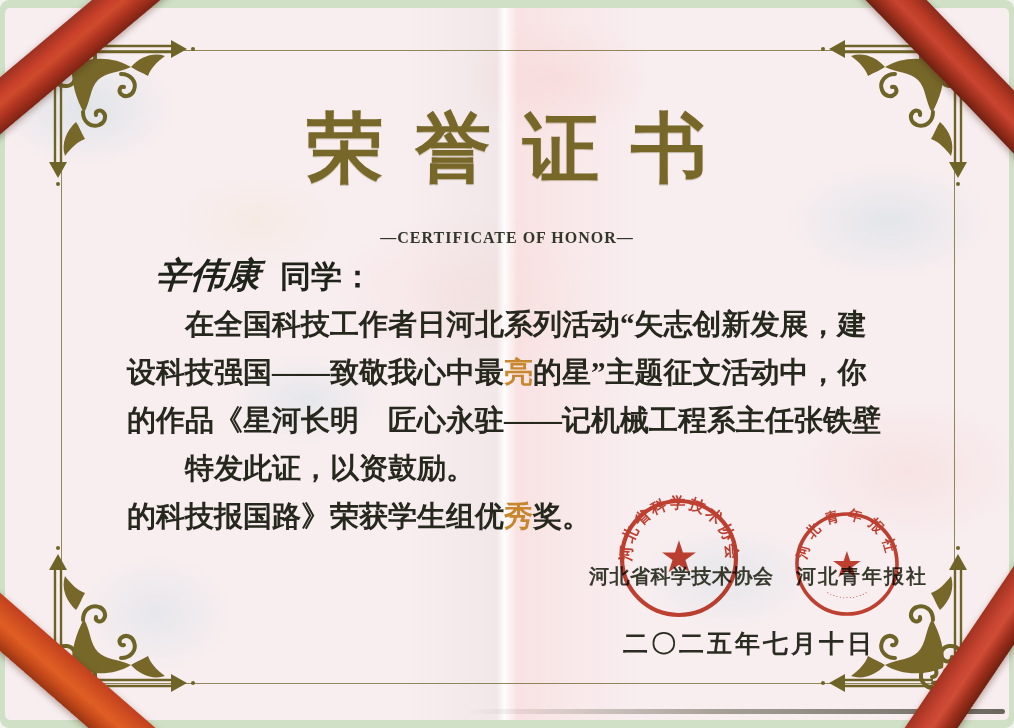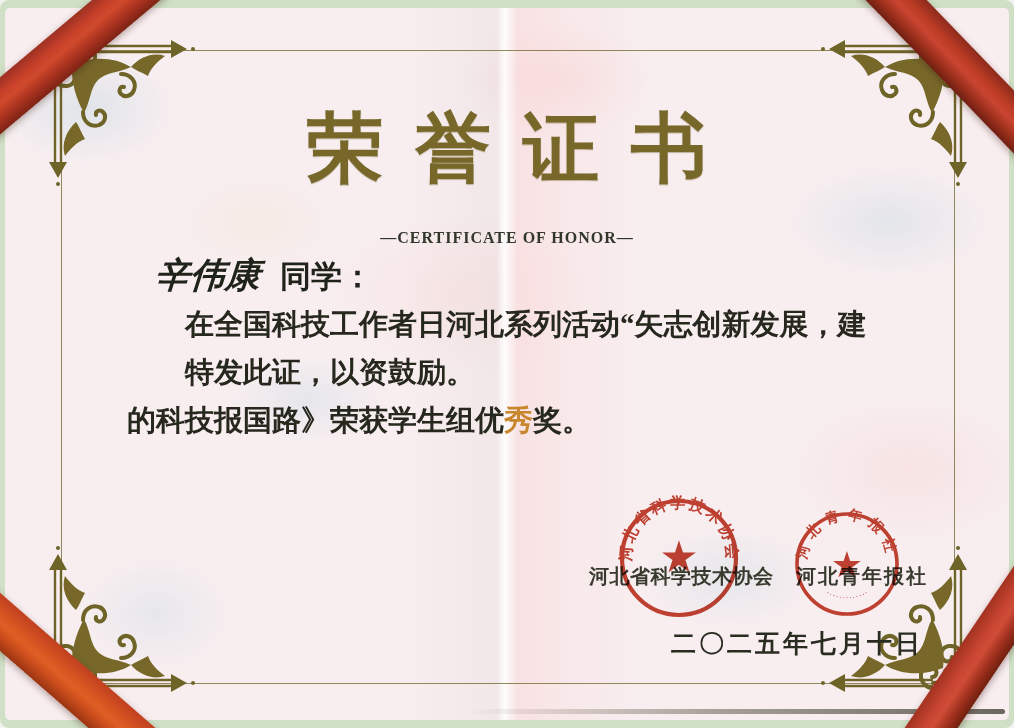--- a/index.html
+++ b/index.html
@@ -58,21 +58,21 @@
     font-size:16px;font-weight:700;color:#33362b;letter-spacing:1px;margin-top:22px;}
   .recipient{position:absolute;left:150px;top:244px;display:flex;align-items:baseline;gap:20px;
     color:#20231a;}
   .recipient .name{font-size:35px;font-weight:700;font-style:italic;transform:skewX(-4deg);}
   .recipient .salutation{font-size:31px;font-weight:700;font-family:Liberation Mono, monospace;}
   .body-text{position:absolute;left:122px;top:292px;width:782px;color:#26281d;
     font-size:29px;font-weight:700;line-height:48px;}
   .body-line{white-space:nowrap;}
   .body-line.indent{text-indent:2em;}
   .body-text .hl{color:#c8872e;}
-  .date{position:absolute;left:618px;top:619px;width:300px;text-align:right;
+  .date{position:absolute;left:618px;top:619px;width:300px;text-align:left;
     font-size:25px;font-weight:700;letter-spacing:3px;color:#2a2c21;font-family:Liberation Serif, serif;}
   .issuer{position:absolute;font-size:20px;font-weight:700;color:#383a2e;z-index:3;white-space:nowrap;}
   .issuer.first{left:584px;top:555px;letter-spacing:0.5px;}
   .issuer.second{left:791px;top:555px;letter-spacing:2px;}
   .seal{position:absolute;z-index:4;mix-blend-mode:multiply;opacity:.95;}
   .seal.first{left:596px;top:472px;}
   .seal.second{left:776px;top:490px;}
 </style>
 </head>
 <body>
@@ -177,20 +177,22 @@
       <div class="title">荣誉证书</div>
       <div class="subtitle">—CERTIFICATE OF HONOR—</div>
 
       <div class="recipient">
         <span class="name">辛伟康</span>
         <span class="salutation">同学：</span>
       </div>
 
       <div class="body-text">
           <div class="body-line indent"><span>在全国科技工作者日河北系列活动“矢志创新发展，建</span></div>
+          <div class="body-line"><span>设科技强国——致敬我心中最</span><span class="hl">亮</span><span>的星”主题征文活动中，你</span></div>
+          <div class="body-line"><span>的作品《星河长明　匠心永驻——记机械工程系主任张铁壁</span></div>
           <div class="body-line indent"><span>特发此证，以资鼓励。</span></div>
           <div class="body-line"><span>的科技报国路》荣获学生组优</span><span class="hl">秀</span><span>奖。</span></div>
         </div>
 
       <div class="issuer first">河北省科学技术协会</div>
       <div class="issuer second">河北青年报社</div>
 
       <svg class="seal first" width="156" height="156" viewBox="0 0 156 156">
         <circle cx="78" cy="78" r="57" fill="none" stroke="#c03a28" stroke-width="4.2"></circle>
         <defs>

